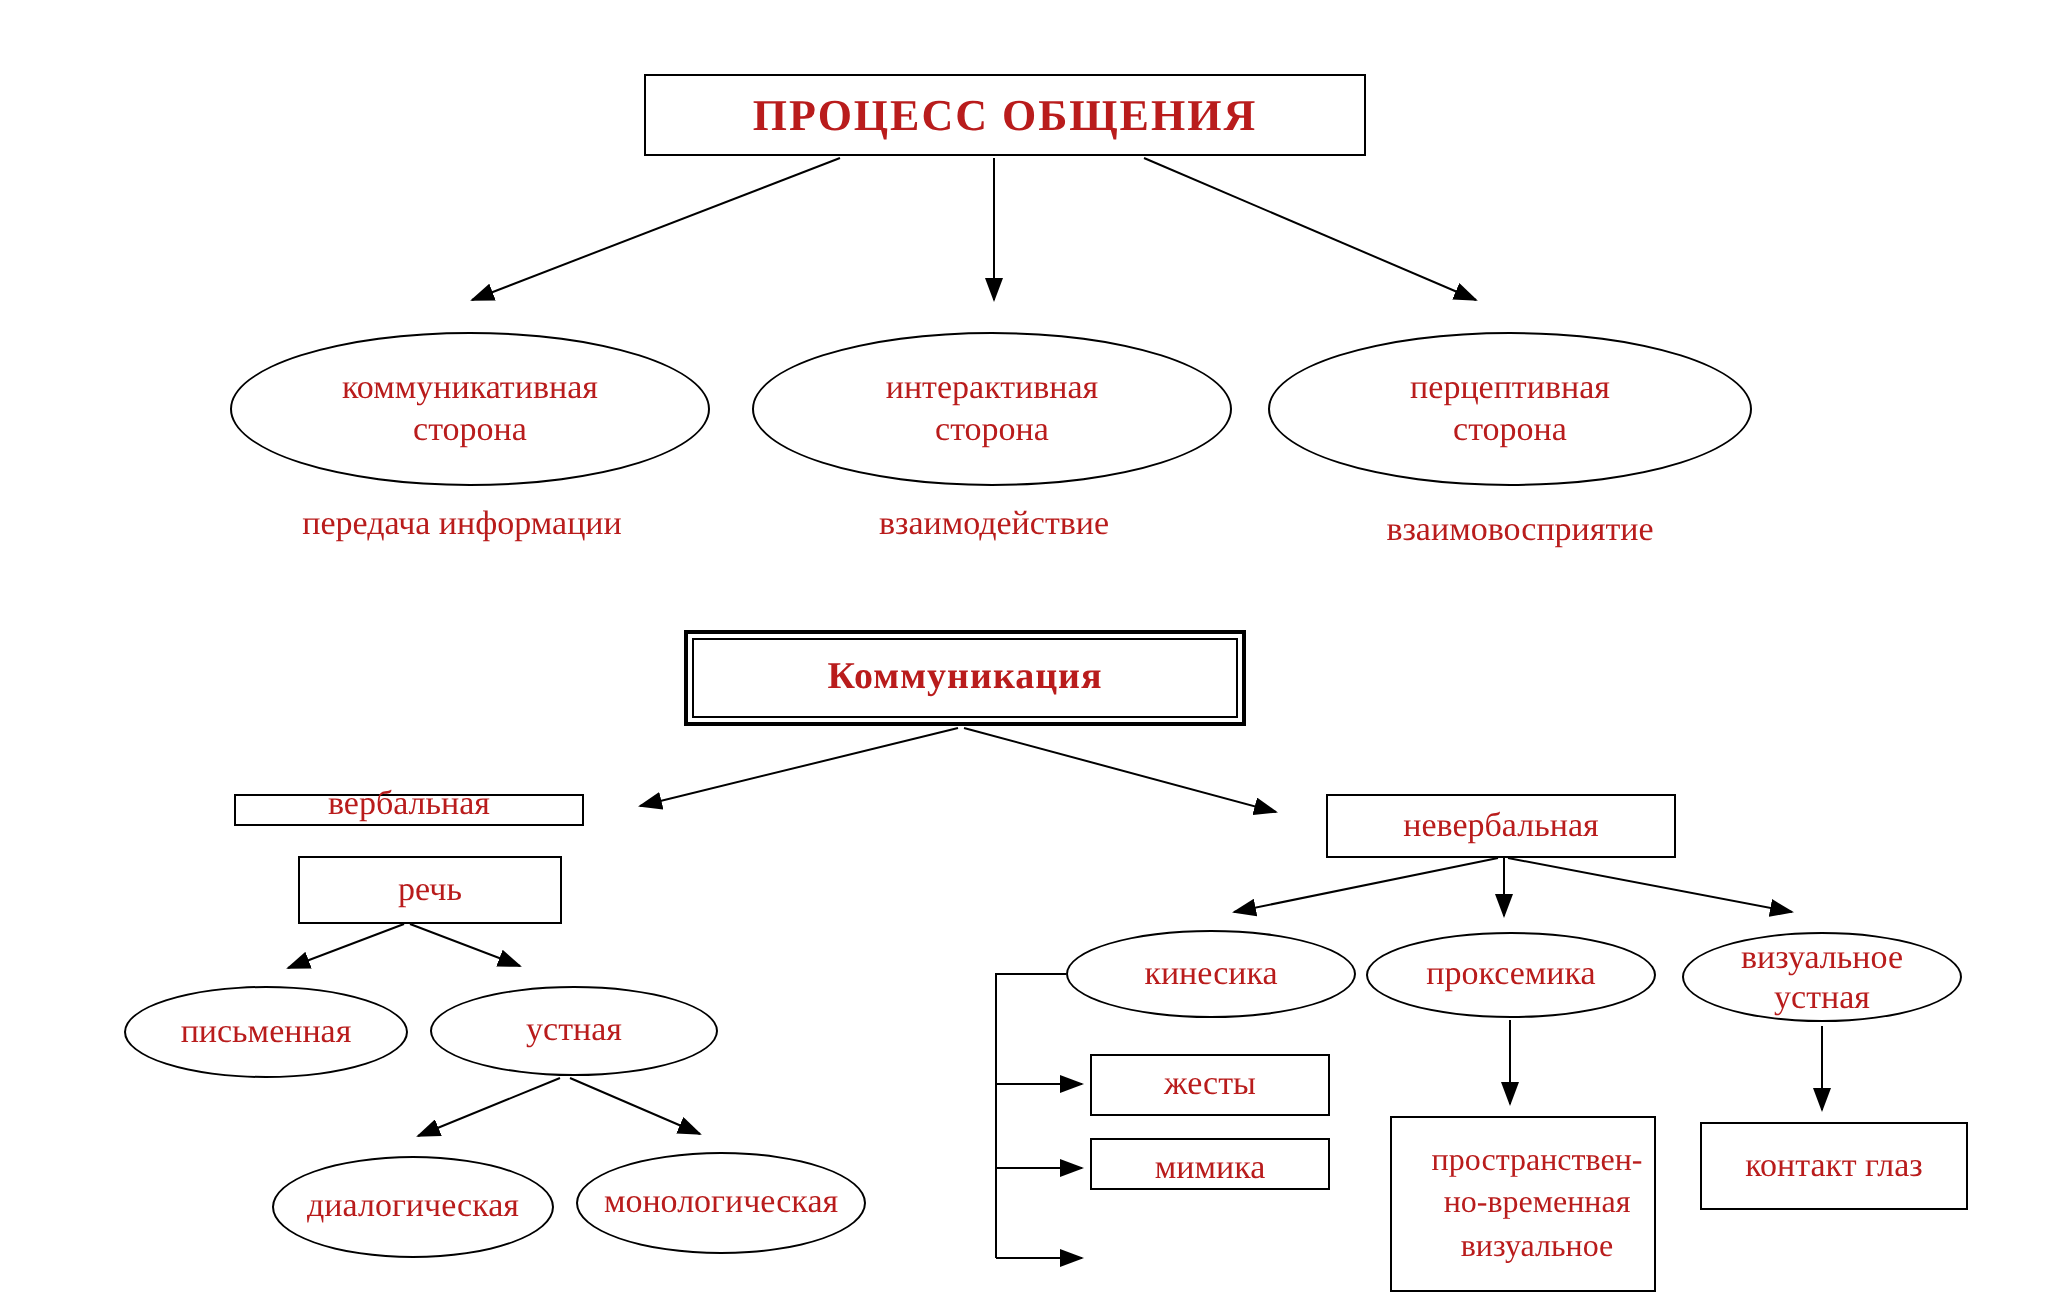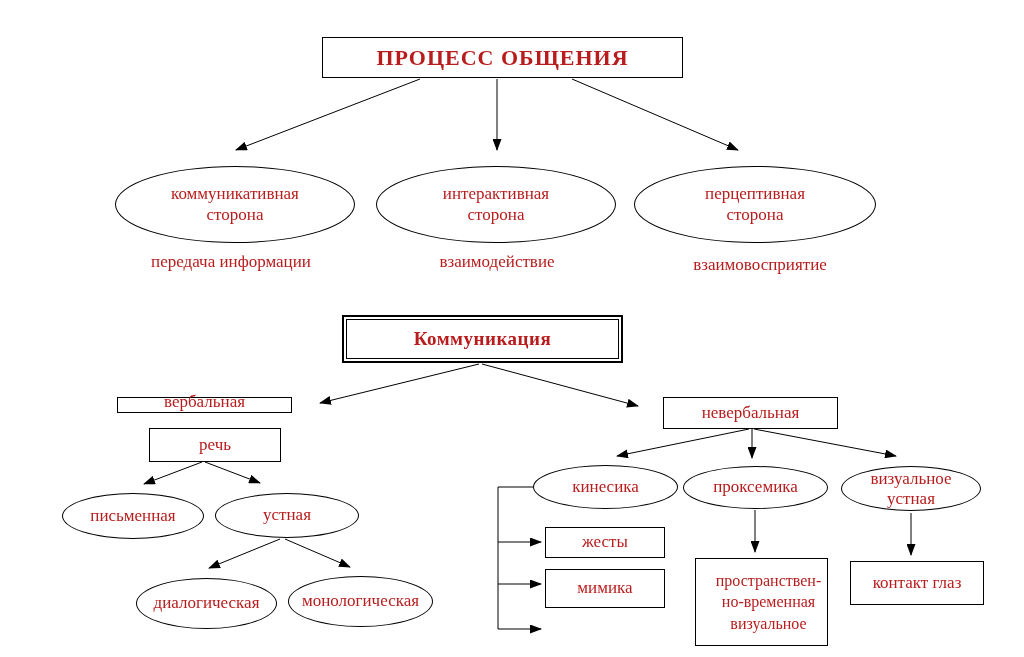--- a/index.html
+++ b/index.html
@@ -160,21 +160,21 @@
     <span>проксемика</span>
   </div>
   <div class="node ellipse" style="left:841px; top:466px; width:140px; height:45px; line-height:1.15;">
     <span class="ln">визуальное</span>
     <span class="ln">устная</span>
   </div>
 
   <div class="node rect" style="left:545px; top:527px; width:120px; height:31px;">
     <span>жесты</span>
   </div>
-  <div class="node rect" style="left:545px; top:569px; width:120px; height:39px;">
+  <div class="node rect" style="left:545px; top:569px; width:120px; height:26px;justify-content:flex-end;">
     <span>мимика</span>
   </div>
 
   <div class="node rect multiline" style="left:695px; top:558px; width:133px; height:88px;padding-left:14px;">
     <span class="ln">пространствен-</span>
     <span class="ln">но-временная</span>
     <span class="ln">визуальное</span>
   </div>
 
   <div class="node rect" style="left:850px; top:561px; width:134px; height:44px;">

